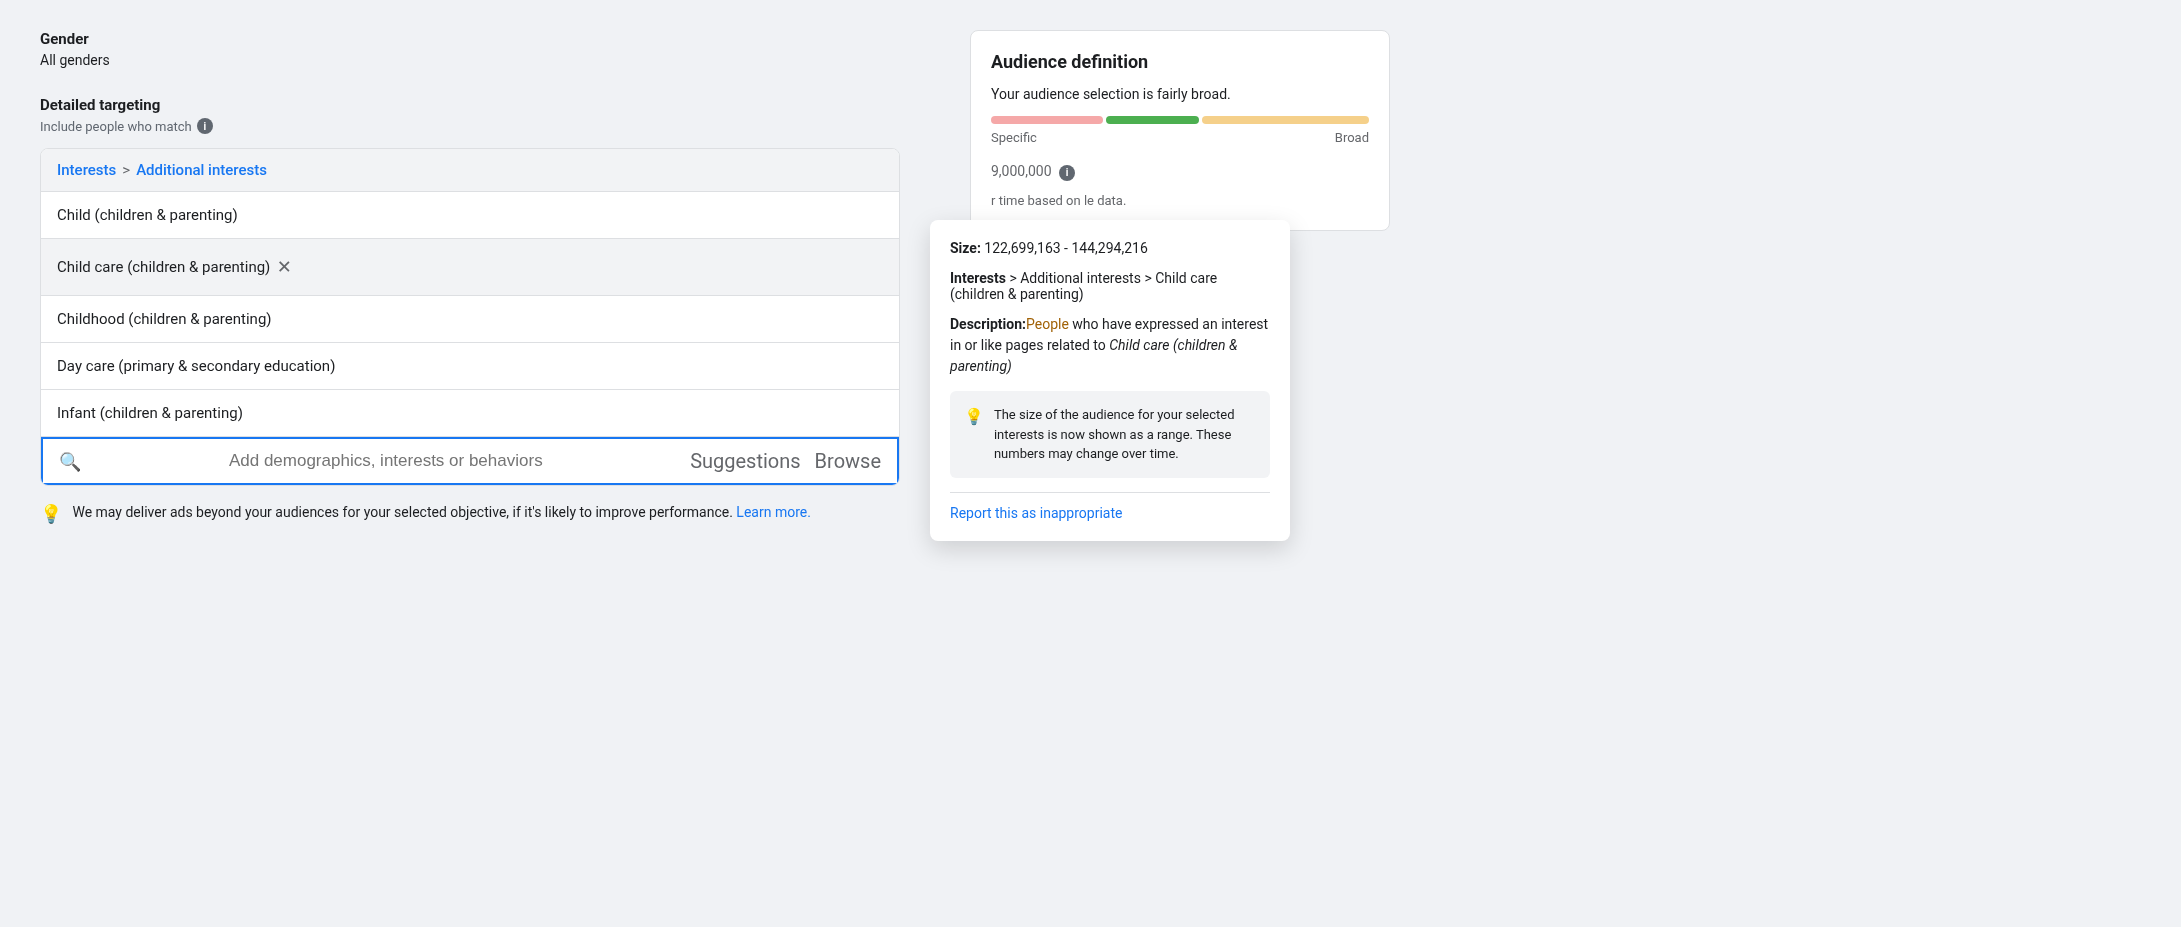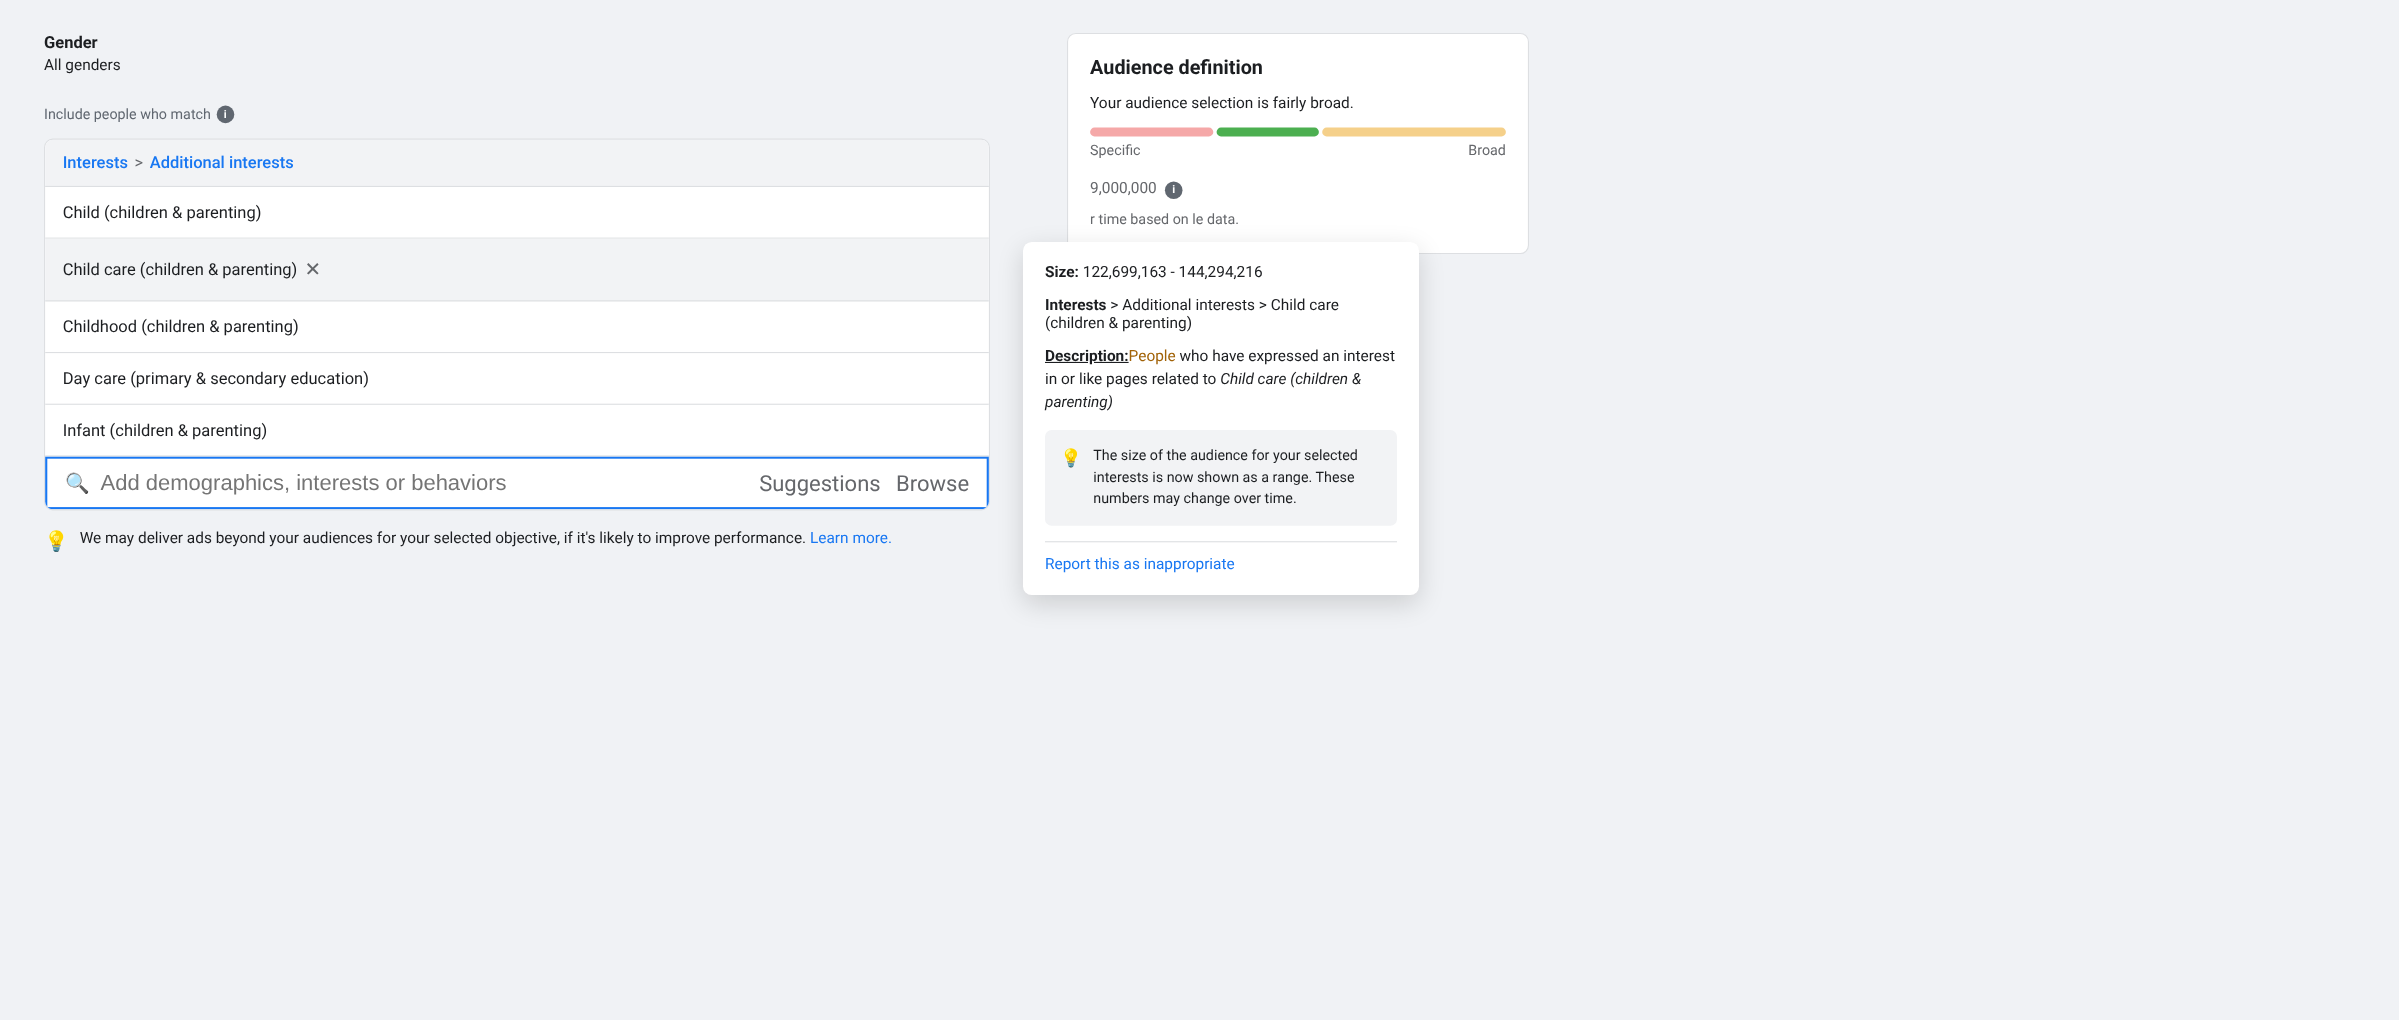--- a/index.html
+++ b/index.html
@@ -155,23 +155,24 @@
 
     .search-icon-wrap {
       color: #65676b;
       font-size: 18px;
     }
 
     .search-input {
       flex: 1;
       border: none;
       outline: none;
-      font-size: 20px;
+      font-size: 17px;
       color: #65676b;
       background: transparent;
+      text-align: center;
     }
 
     .search-links {
       display: flex;
       gap: 14px;
       font-size: 20px;
       color: #65676b;
     }
 
     .search-link {
@@ -299,21 +300,20 @@
 
     .tooltip-desc {
       font-size: 14px;
       color: #1c1e21;
       margin-bottom: 14px;
       line-height: 1.5;
     }
 
     .tooltip-desc strong {
       font-weight: 700;
-      text-decoration: underline;
     }
 
     .tooltip-desc .blue-text {
       color: #a16207;
     }
 
     .tooltip-desc em {
       font-style: italic;
     }
 
@@ -367,20 +367,21 @@
 <div class="page-wrapper">
 
   <div class="left-panel">
 
     <div class="gender-section">
       <div class="section-label">Gender</div>
       <div class="section-value">All genders</div>
     </div>
 
     <div class="targeting-section">
+      <div class="targeting-title">Detailed targeting</div>
       <div class="targeting-subtitle">
         <span>Include people who match</span>
         <span class="info-icon">i</span>
       </div>
 
       <div class="targeting-box">
 
         <div class="breadcrumb-bar">
           <span class="breadcrumb-interests">Interests</span>
           <span class="breadcrumb-separator">&gt;</span>

